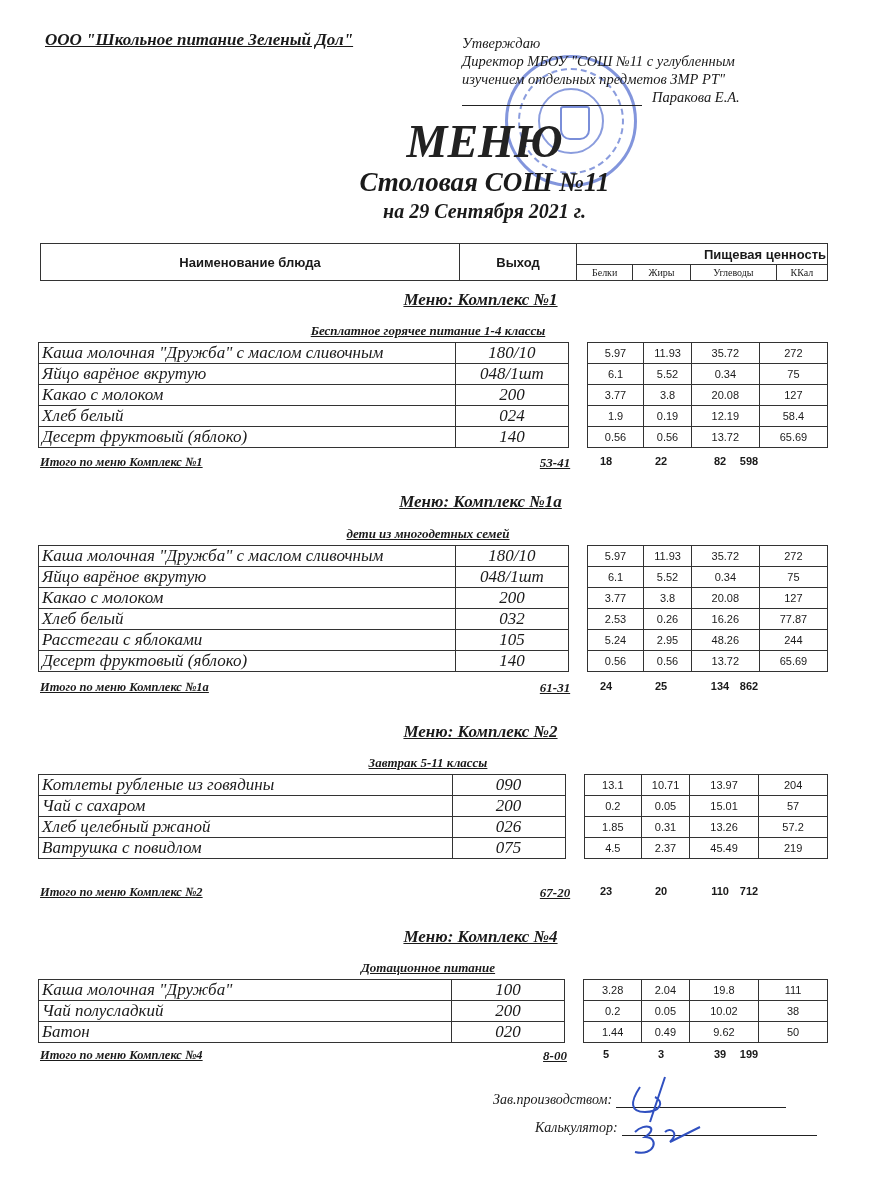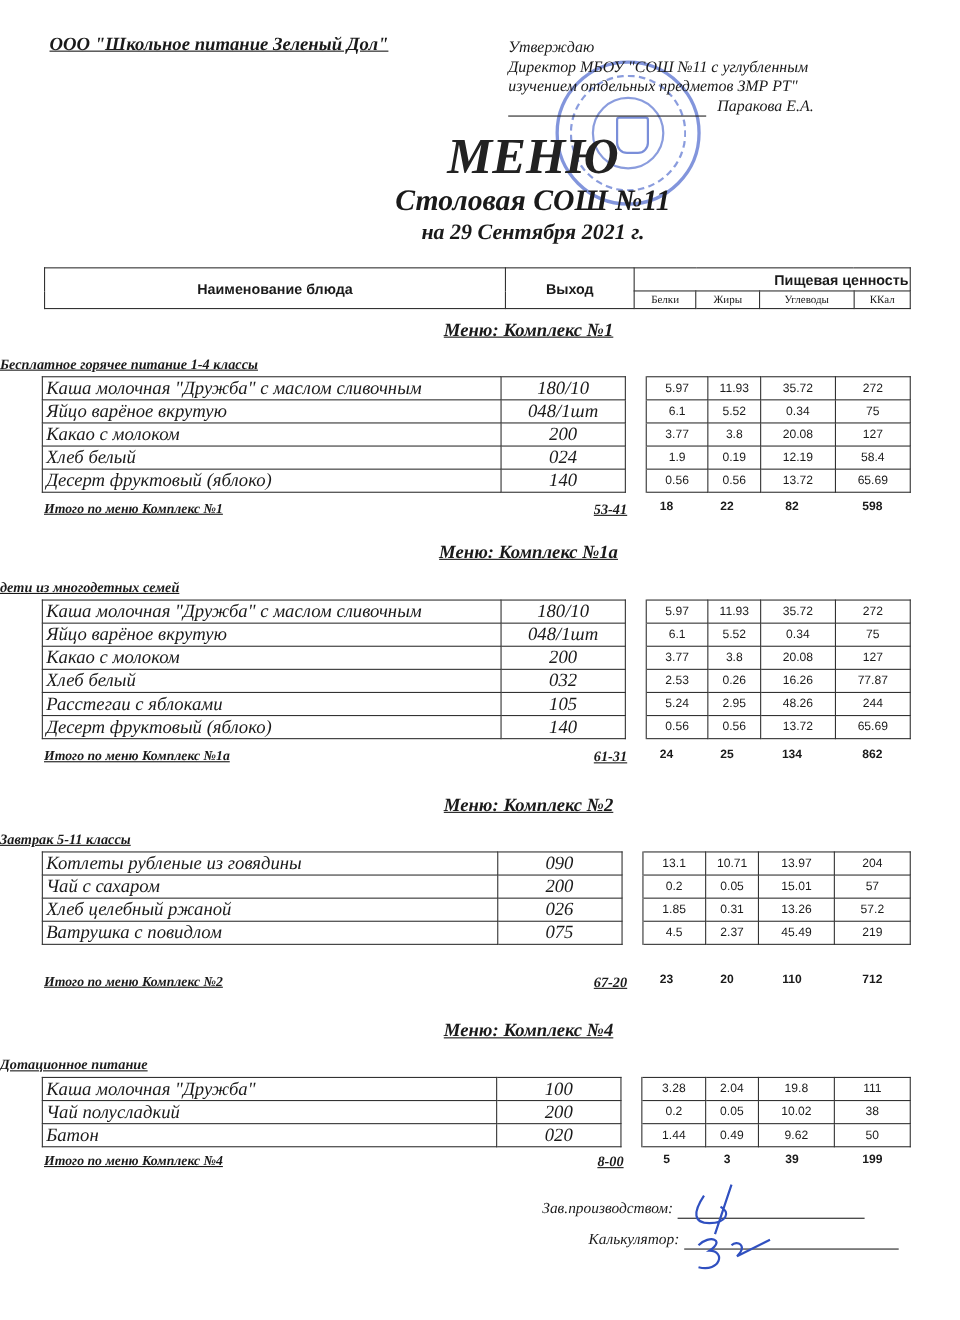--- a/index.html
+++ b/index.html
@@ -17,33 +17,33 @@
            border: 2px solid rgba(60,90,200,0.7); }
   .stamp .emblem { position: absolute; left: 52px; top: 48px; width: 26px; height: 30px; border: 2px solid rgba(60,90,200,0.8); border-radius: 3px 3px 10px 10px; }
   .title { left: 0; width: 873px; text-align: center; font-style: italic; font-weight: bold; padding-left: 48px; }
   .t1 { top: 115px; font-size: 46px; color: #222; }
   .t2 { top: 167px; font-size: 27px; }
   .t3 { top: 200px; font-size: 20px; }
   .hdr { left: 40px; top: 243px; width: 788px; border-collapse: collapse; font-family: "Liberation Sans", sans-serif; }
   .hdr td { border: 1.5px solid #333; text-align: center; font-weight: bold; }
   .hdr .small { font-weight: normal; font-size: 10px; font-family: "Liberation Serif", serif; height: 13px; }
   .sec-title { left: 0; width: 873px; text-align: center; font-style: italic; font-weight: bold; text-decoration: underline; font-size: 17px; margin-left: 44px; }
-  .sec-sub { left: 0; width: 856px; font-style: italic; font-weight: bold; text-decoration: underline; font-size: 13px; }
+  .sec-sub { left: 0; width: 856px; text-align: center; font-style: italic; font-weight: bold; text-decoration: underline; font-size: 13px; }
   table.menu { position: absolute; left: 38px; width: 790px; border-collapse: collapse; }
   table.menu td { border: 1.5px solid #333; height: 19px; padding: 0; }
   table.menu td.name { width: 418px; font-style: italic; font-size: 17px; padding-left: 3px; white-space: nowrap; overflow: hidden; }
   table.menu td.out { width: 116px; font-style: italic; font-size: 17px; text-align: center; }
   table.menu td.gap { width: 19px; border-top: none; border-bottom: none; }
   table.menu td.num { font-family: "Liberation Sans", sans-serif; font-size: 11px; text-align: center; }
   table.menu td.n1 { width: 58px; } table.menu td.n2 { width: 48px; } table.menu td.n3 { width: 70px; } table.menu td.n4 { width: 70px; }
   .total { position: absolute; left: 40px; width: 790px; height: 18px; font-size: 12.5px; }
   .total .lbl { position: absolute; left: 0; font-style: italic; font-weight: bold; text-decoration: underline; }
   .total .cost { position: absolute; left: 455px; width: 120px; text-align: center; font-style: italic; font-weight: bold; text-decoration: underline; font-size: 13px; }
   .total .v { position: absolute; font-family: "Liberation Sans", sans-serif; font-weight: bold; font-size: 11px; text-align: center; }
-  .v1 { left: 537px; width: 58px; } .v2 { left: 597px; width: 48px; } .v3 { left: 645px; width: 70px; } .v4 { left: 718px; width: 70px; }
+  .v1 { left: 537px; width: 58px; } .v2 { left: 597px; width: 48px; } .v3 { left: 645px; width: 70px; } .v4 { left: 674px; width: 70px; }
   .sig { font-style: italic; font-size: 14px; }
   .sig .line { display: inline-block; width: 175px; border-bottom: 1px solid #222; vertical-align: bottom; margin-left: 4px; height: 14px; }
   .scribble { position: absolute; }
 </style>
 </head>
 <body>
 
 <div class="abs org">ООО "Школьное питание Зеленый Дол"</div>
 
 <div class="abs stamp">

